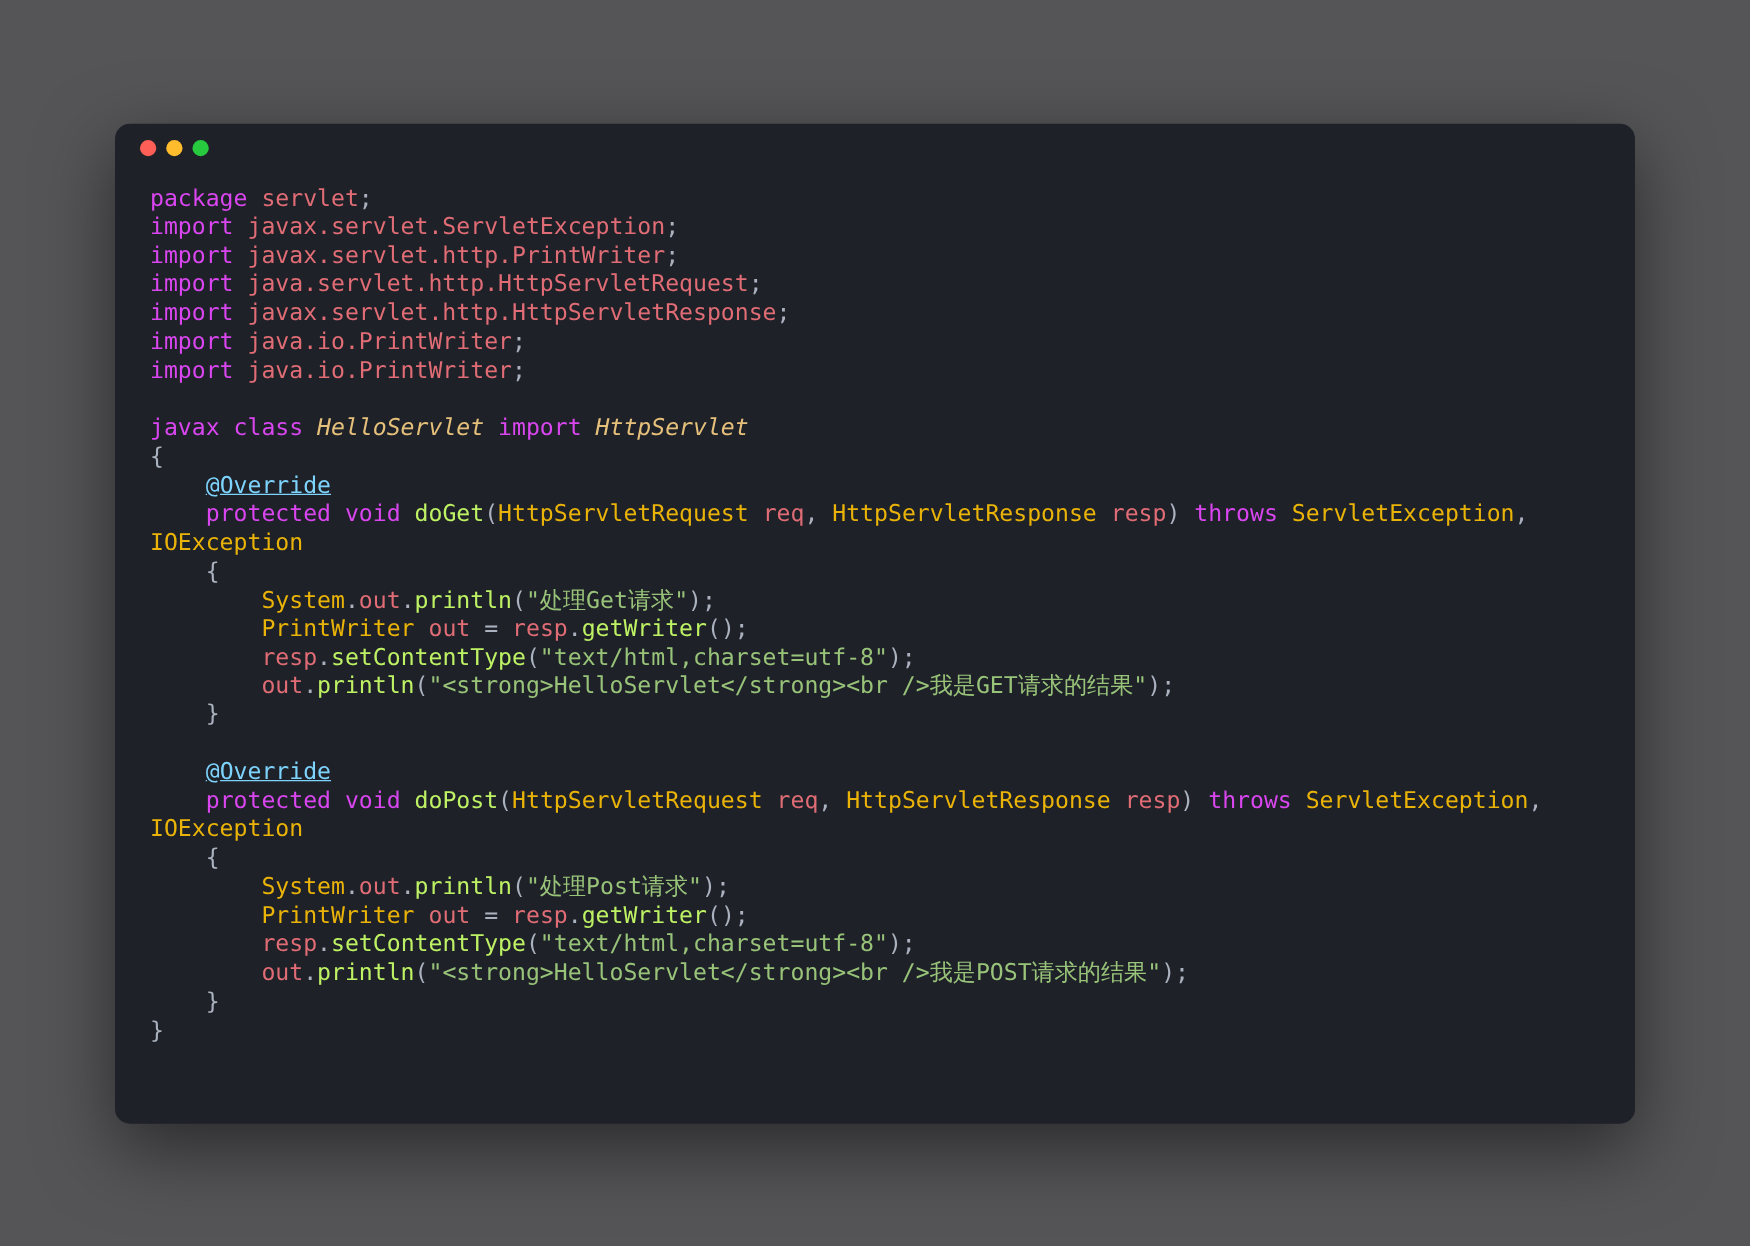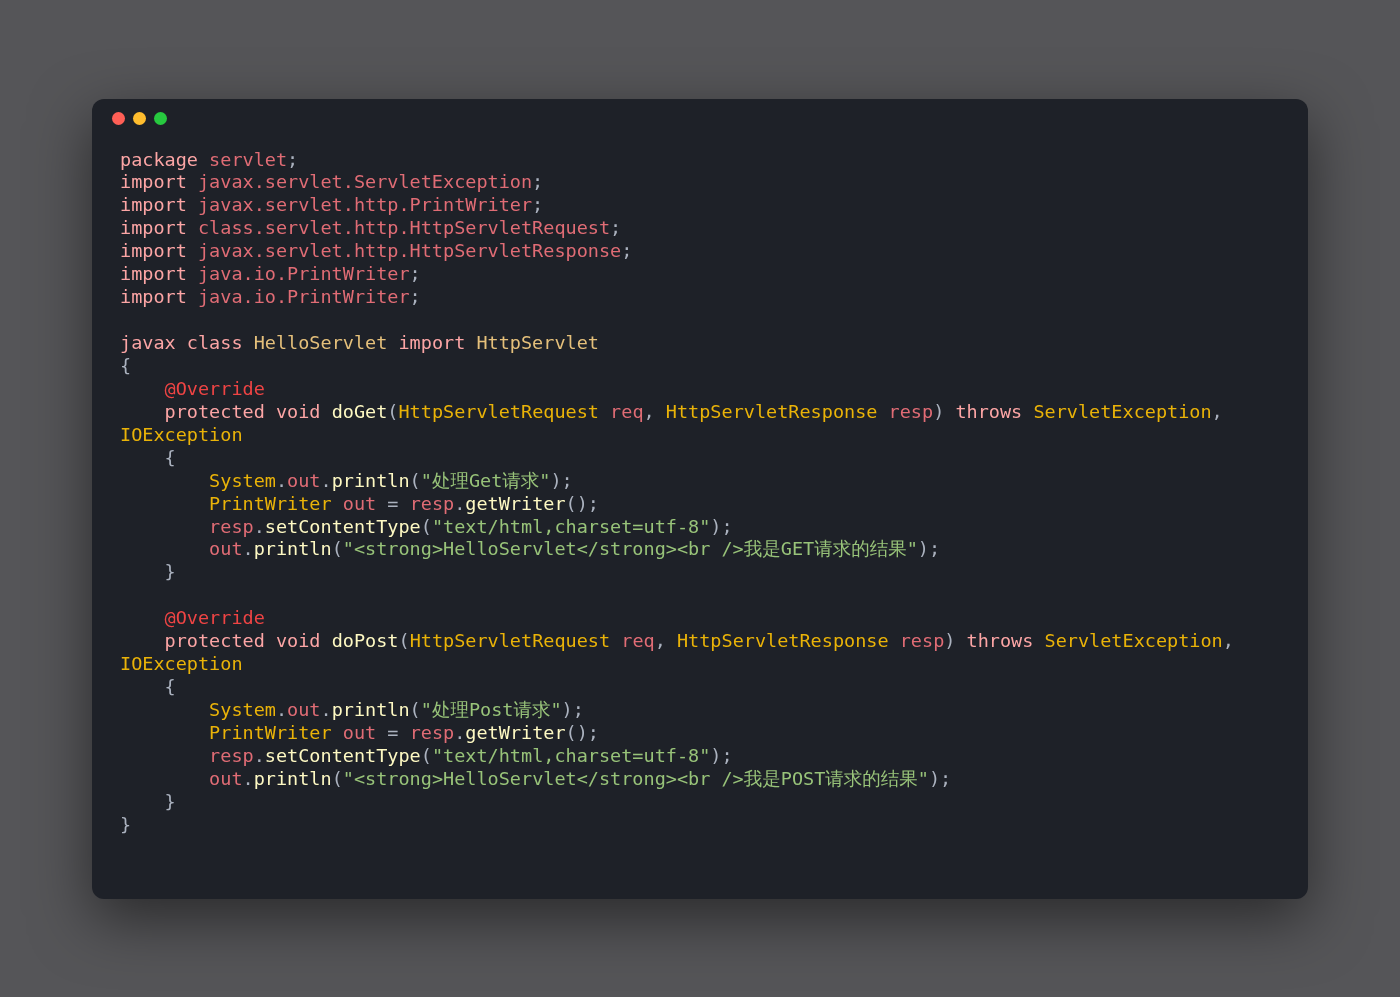--- a/index.html
+++ b/index.html
@@ -40,42 +40,42 @@
     .tl-yellow { background-color: #ffbd2e; }
     .tl-green { background-color: #27c93f; }
     .code-area {
       padding: 10px 28px 28px 28px;
       font-size: 18.5px;
       line-height: 1.24;
       white-space: pre;
       color: #abb2bf;
       overflow-x: auto;
     }
-    .kw { color: #fca5a5; }
-    .cls { color: #e5c07b; }
+    .kw { color: #d946ef; }
+    .cls { color: #e5c07b; font-style: italic; }
     .var { color: #e06c75; }
-    .func { color: #fef9c3; }
+    .func { color: #bef264; }
     .str { color: #98c379; }
-    .ann { color: #ef4444; }
+    .ann { color: #7dd3fc; text-decoration: underline; }
     .punc { color: #abb2bf; }
     .typ { color: #eab308; }
   </style>
 </head>
 <body>
 
 <div class="editor-window">
   <div class="titlebar">
     <div class="traffic-light tl-red"></div>
     <div class="traffic-light tl-yellow"></div>
     <div class="traffic-light tl-green"></div>
   </div>
   <div class="code-area"><span class="kw">package</span><span class="var"> servlet</span><span class="punc">;</span>
 <span class="kw">import</span><span class="var"> javax.servlet.ServletException</span><span class="punc">;</span>
 <span class="kw">import</span><span class="var"> javax.servlet.http.PrintWriter</span><span class="punc">;</span>
-<span class="kw">import</span><span class="var"> class.servlet.http.HttpServletRequest</span><span class="punc">;</span>
+<span class="kw">import</span><span class="var"> java.servlet.http.HttpServletRequest</span><span class="punc">;</span>
 <span class="kw">import</span><span class="var"> javax.servlet.http.HttpServletResponse</span><span class="punc">;</span>
 <span class="kw">import</span><span class="var"> java.io.PrintWriter</span><span class="punc">;</span>
 <span class="kw">import</span><span class="var"> java.io.PrintWriter</span><span class="punc">;</span>
 
 <span class="kw">javax</span><span class="kw"> class</span><span class="cls"> HelloServlet</span><span class="kw"> import</span><span class="cls"> HttpServlet</span>
 <span class="punc">{</span>
 <span>    </span><span class="ann">@Override</span>
 <span>    </span><span class="kw">protected</span><span class="kw"> void</span><span class="func"> doGet</span><span class="punc">(</span><span class="typ">HttpServletRequest</span><span class="var"> req</span><span class="punc">, </span><span class="typ">HttpServletResponse</span><span class="var"> resp</span><span class="punc">) </span><span class="kw">throws</span><span class="typ"> ServletException</span><span class="punc">,</span><span>
 </span><span class="typ">IOException</span>
 <span>    </span><span class="punc">{</span>

